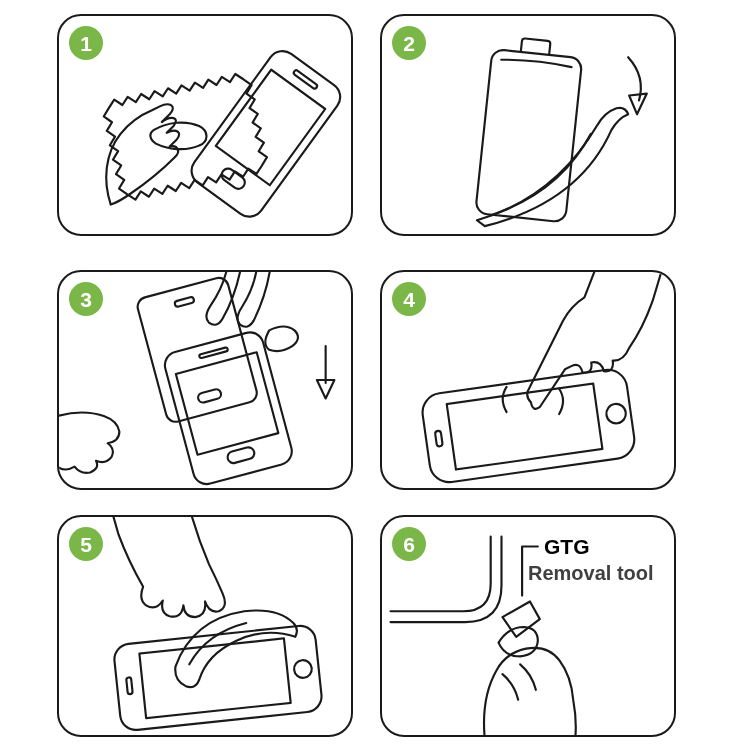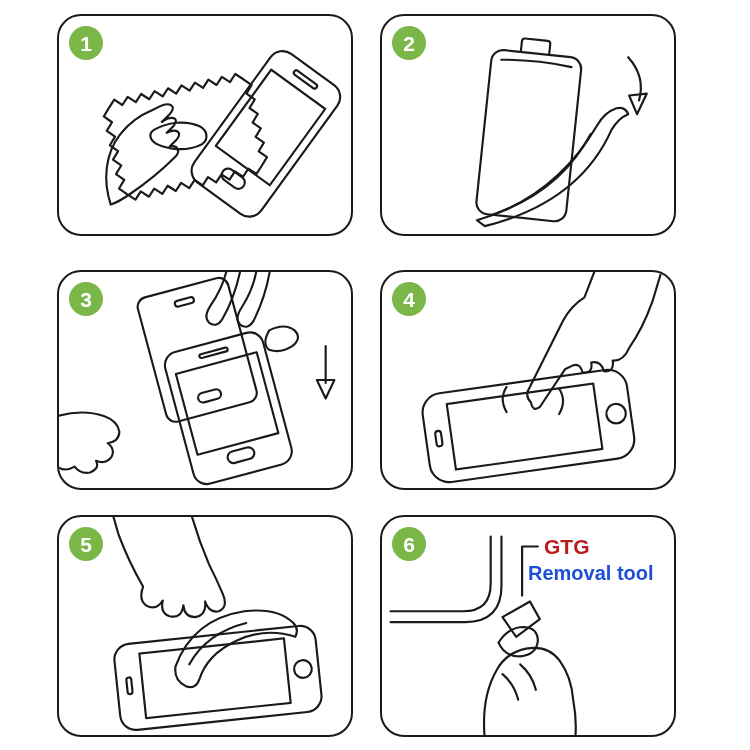--- a/index.html
+++ b/index.html
@@ -23,22 +23,22 @@
   }
   .art{position:absolute;left:0;top:0;width:100%;height:100%;z-index:1;}
   .art path,.art rect,.art circle,.art polygon,.art line{
     stroke:var(--outline,#1a1a1a);stroke-width:2.2;fill:none;
     stroke-linecap:round;stroke-linejoin:round;
   }
   .fw{fill:#fff;}
   .fd{fill:var(--outline,#1a1a1a);stroke:none;}
   .thin{stroke-width:1.8;}
   .thick{stroke-width:3;}
-  .label-gtg{position:absolute;left:162px;top:18px;font-size:21px;font-weight:bold;color:#b91c1c;z-index:2;}
-  .label-removal{position:absolute;left:146px;top:45px;font-size:20px;font-weight:bold;color:#1d4ed8;z-index:2;white-space:nowrap;}
+  .label-gtg{position:absolute;left:162px;top:18px;font-size:21px;font-weight:bold;color:#000000;z-index:2;}
+  .label-removal{position:absolute;left:146px;top:45px;font-size:20px;font-weight:bold;color:#404040;z-index:2;white-space:nowrap;}
 </style>
 </head>
 <body style="background: rgb(255, 255, 255);">
 
 <div class="canvas">
 
   <div class="panel p1">
     <div class="badge">1</div>
     <svg class="art" viewBox="0 0 296 222">
       <g transform="rotate(36 210 120)">

